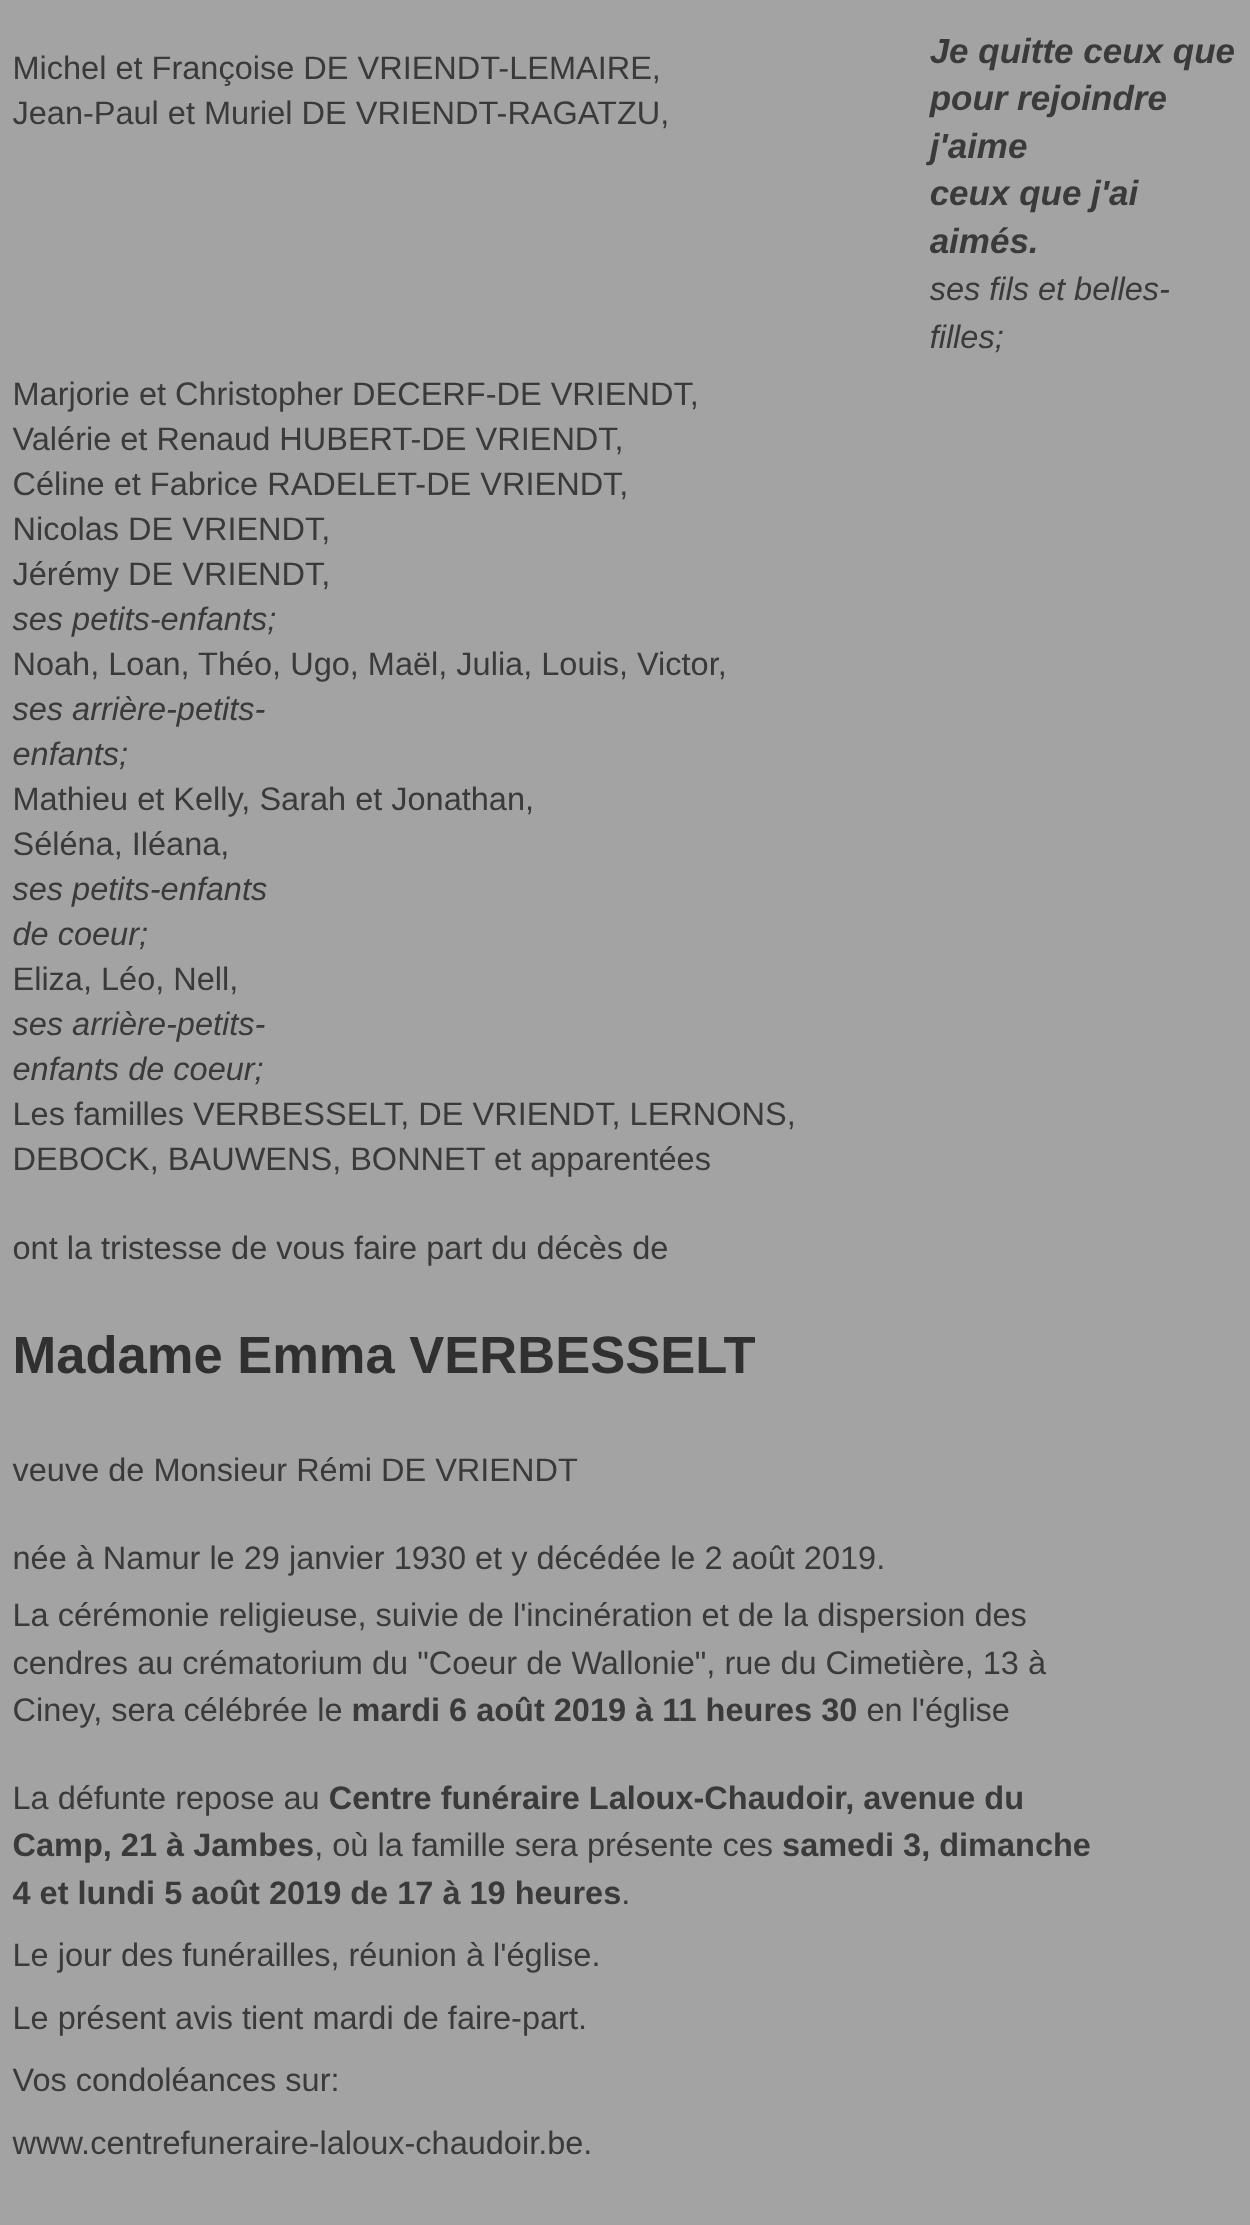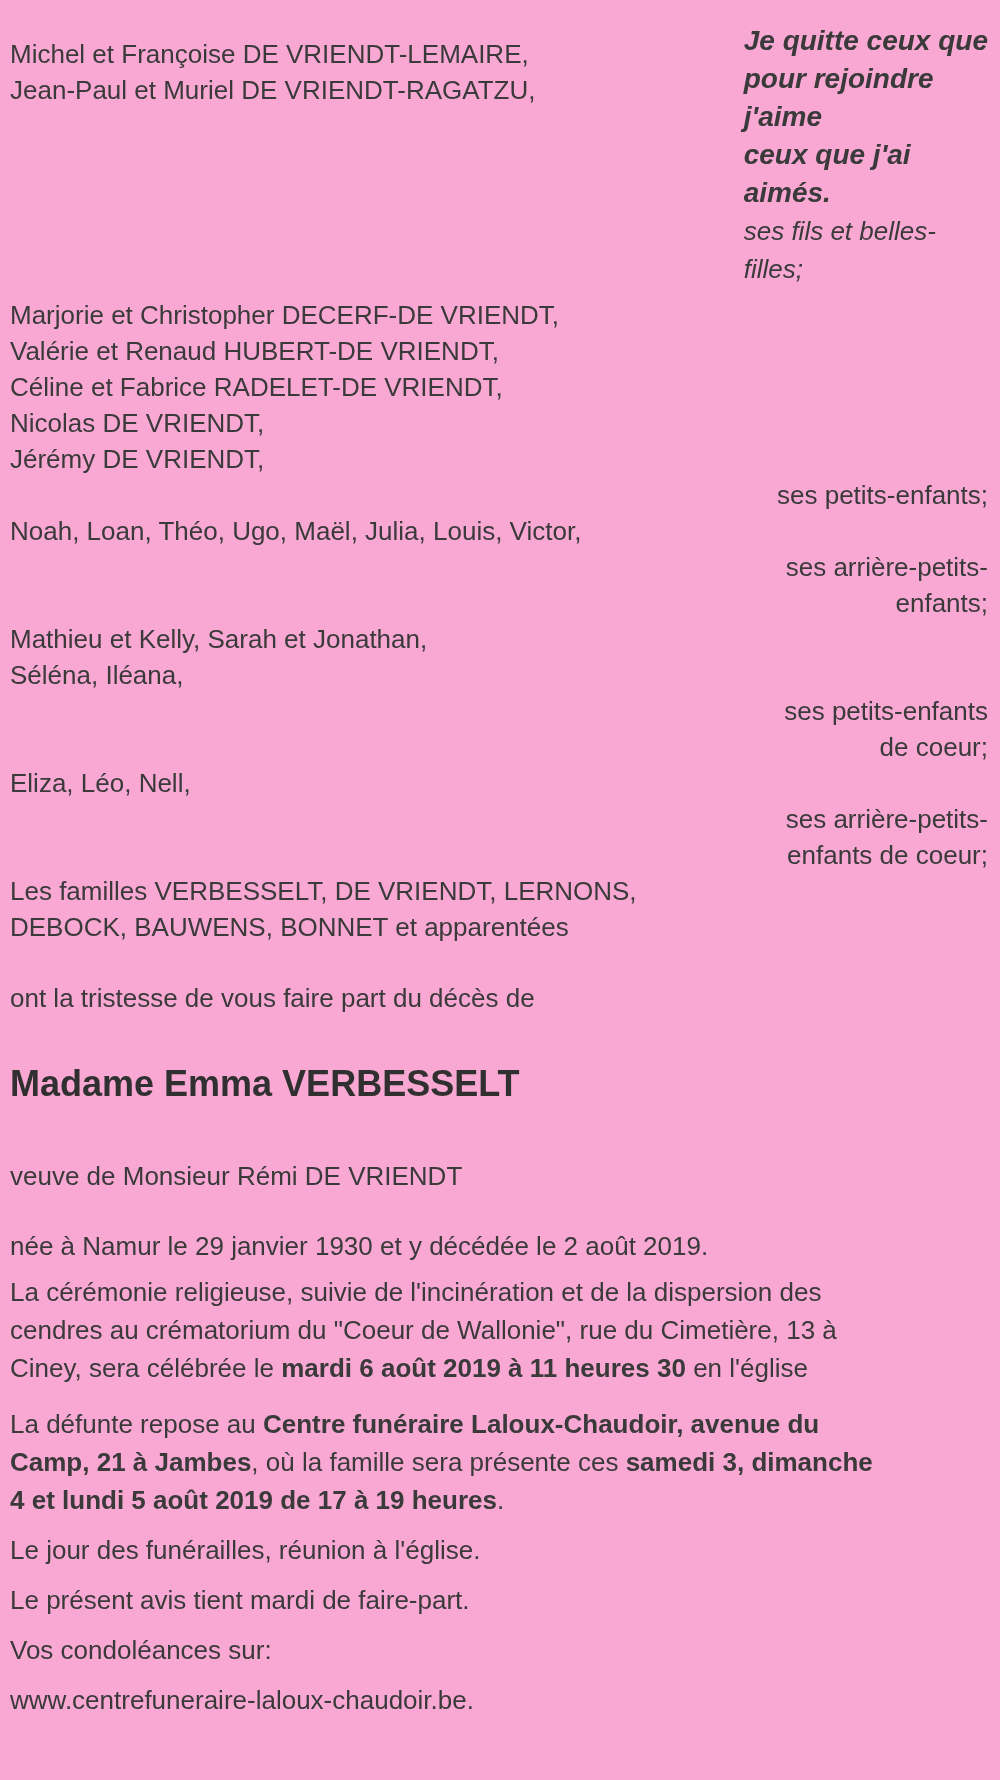--- a/index.html
+++ b/index.html
@@ -4,44 +4,44 @@
 <style>
   html, body { margin: 0; padding: 0; background: #ffffff; }
   .page {
     width: 1000px;
     height: 1780px;
     box-sizing: border-box;
     padding: 22px 12px 0 10px;
     font-family: "Liberation Sans", sans-serif;
     color: #3a3a3a;
     overflow: hidden;
-    background: #f9a8d4;
+    background: #a3a3a3;
   }
   .line { font-size: 26px; line-height: 36px; white-space: nowrap; }
   .top-row { display: flex; justify-content: space-between; align-items: flex-start; }
   .children-block { margin-top: 14px; }
   .quote-block { text-align: left; }
   .q-line { font-size: 28px; font-weight: 700; font-style: italic; line-height: 38px; white-space: nowrap; }
   .sig-line { font-size: 26px; font-style: italic; line-height: 38px; white-space: nowrap; }
   .names { margin-top: 9px; }
-  .right { text-align: right; }
+  .right { font-style: italic; }
   .announcement { margin-top: 35px; }
   .heading {
     margin-top: 44px;
-    font-size: 36px;
+    font-size: 42px;
     font-weight: 700;
     line-height: 48px;
     color: #303030;
     white-space: nowrap;
   }
   .widow { margin-top: 50px; }
   .birthdeath { margin-top: 33px; line-height: 38px; }
   .para { margin-top: 8px; }
   .para .line { line-height: 38px; }
-  .para2 { margin-top: 18px; }
+  .para2 { margin-top: 32px; }
   .pline { font-size: 26px; line-height: 38px; margin-top: 12px; white-space: nowrap; }
   .b { font-weight: 700; }
 </style>
 </head>
 <body>
 
 <div class="page">
 
   <div class="top-row">
     <div class="children-block">

